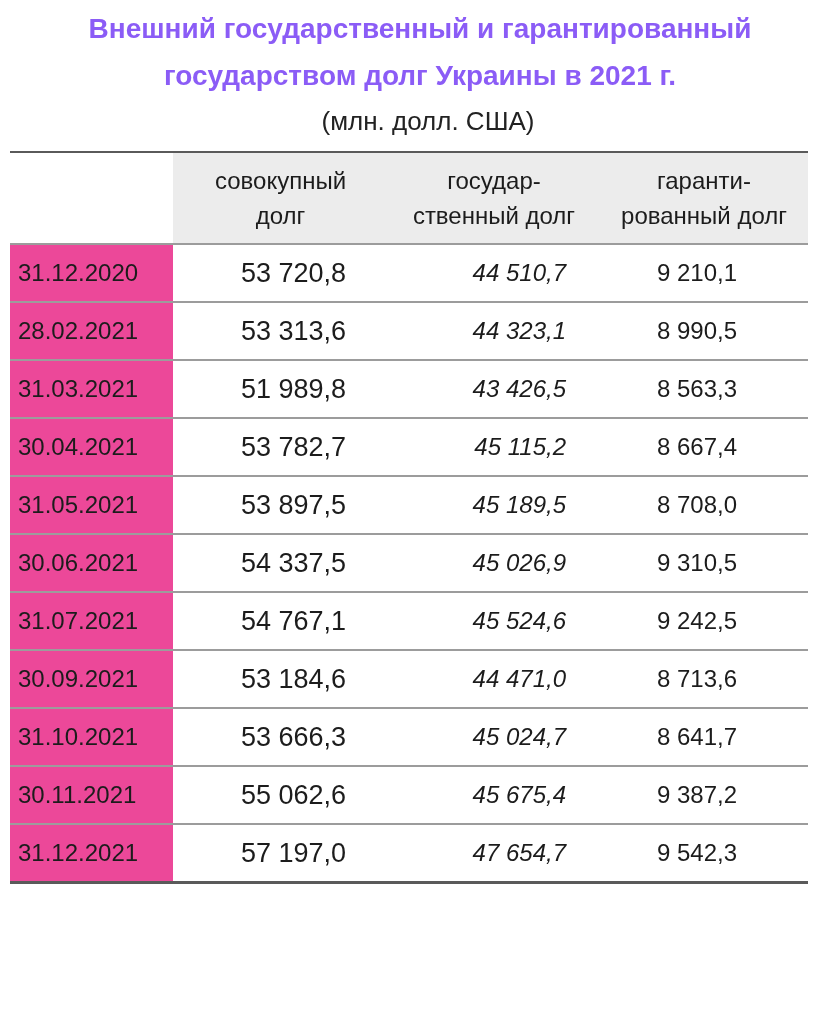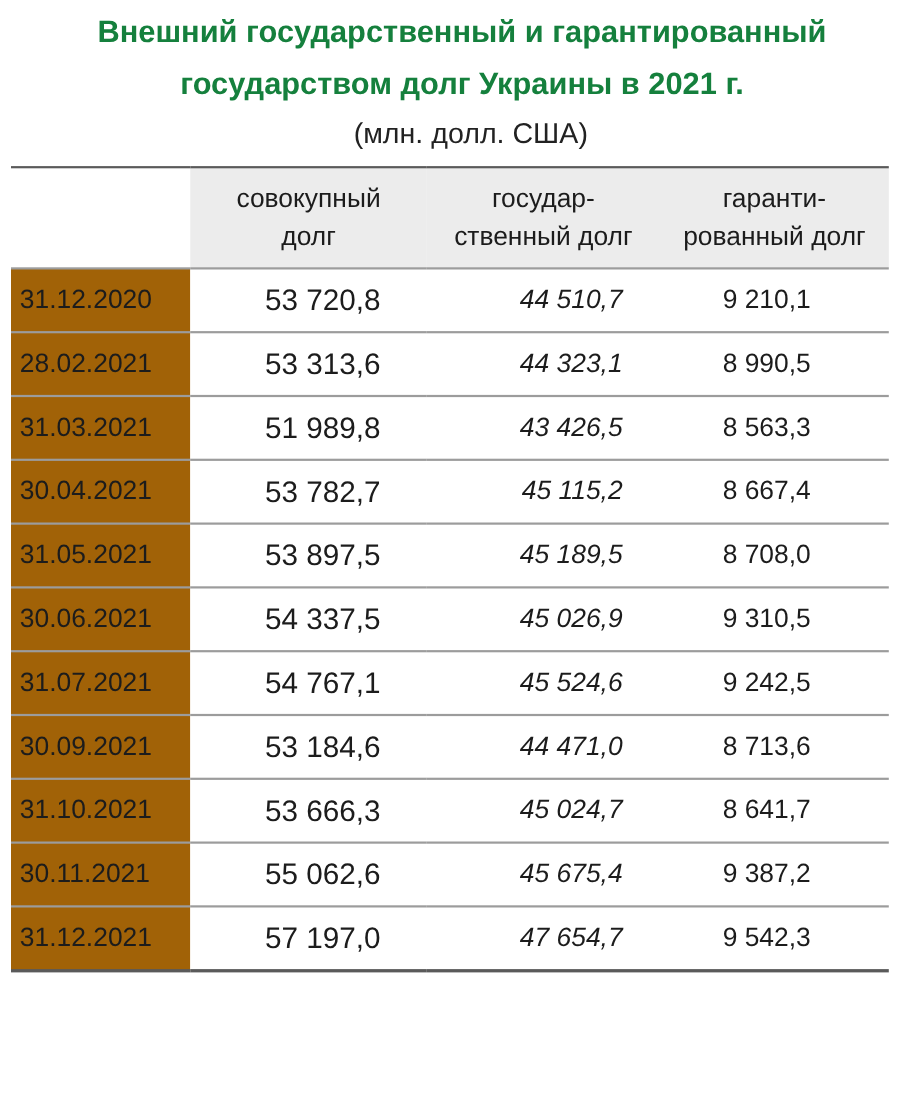--- a/index.html
+++ b/index.html
@@ -2,21 +2,21 @@
 <html><head>
 <meta charset="utf-8">
 <style>
   html,body { margin:0; padding:0; }
   body {
     width:840px; height:1011px; background:#ffffff;
     font-family:"Liberation Sans", sans-serif; color:#1c1c1c;
     overflow:hidden;
   }
   .title-block { text-align:center; padding-top:5px; }
-  .title-line { font-weight:bold; font-size:28px; line-height:47px; color:#15803d; }
+  .title-line { font-weight:bold; font-size:28px; line-height:47px; color:#8b5cf6; }
   .subtitle { font-size:26px; line-height:44px; font-weight:400; color:#222222;padding-left:16px; }
 
   table.debt {
     border-collapse:collapse; table-layout:fixed;
     margin-left:10px; margin-top:8px; width:798px;
     border-top:2px solid #5a5a5a;
     border-bottom:3px solid #5a5a5a;
   }
   col.c-date  { width:163px; }
   col.c-total { width:215px; }
@@ -29,21 +29,21 @@
     text-align:center; white-space:pre-line; line-height:35px;
     padding:0;
   }
   thead th.date-col { background:#ffffff; }
 
   tbody td {
     height:56px; vertical-align:middle; font-size:24px;
     border-top:2px solid #9c9c9c; padding:0;
   }
   tbody td.date {
-    background:#a16207; text-align:left; padding-left:8px;
+    background:#ec4899; text-align:left; padding-left:8px;
   }
   tbody td.num { text-align:right; background:#ffffff; }
   tbody td.total { font-size:27px; padding-right:42px; }
   tbody td.state { padding-right:34px;font-style:italic; }
   tbody td.guar  { padding-right:14px;text-align:center; }
 </style>
 </head>
 <body>
 
 <div class="title-block">

